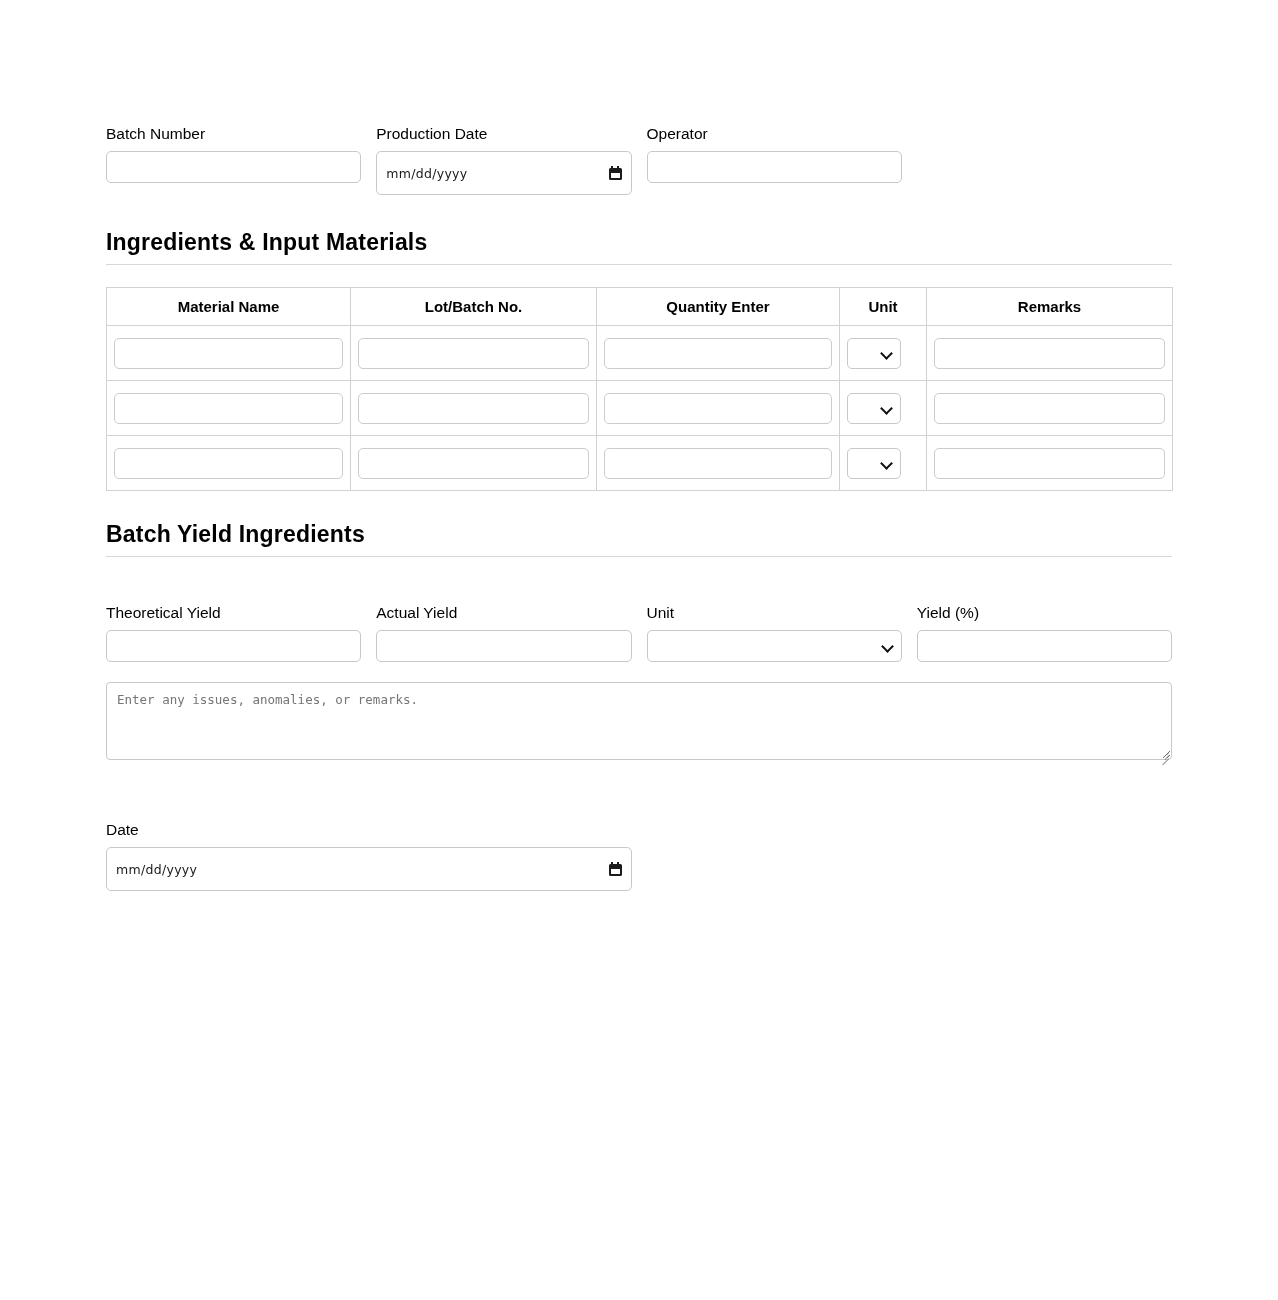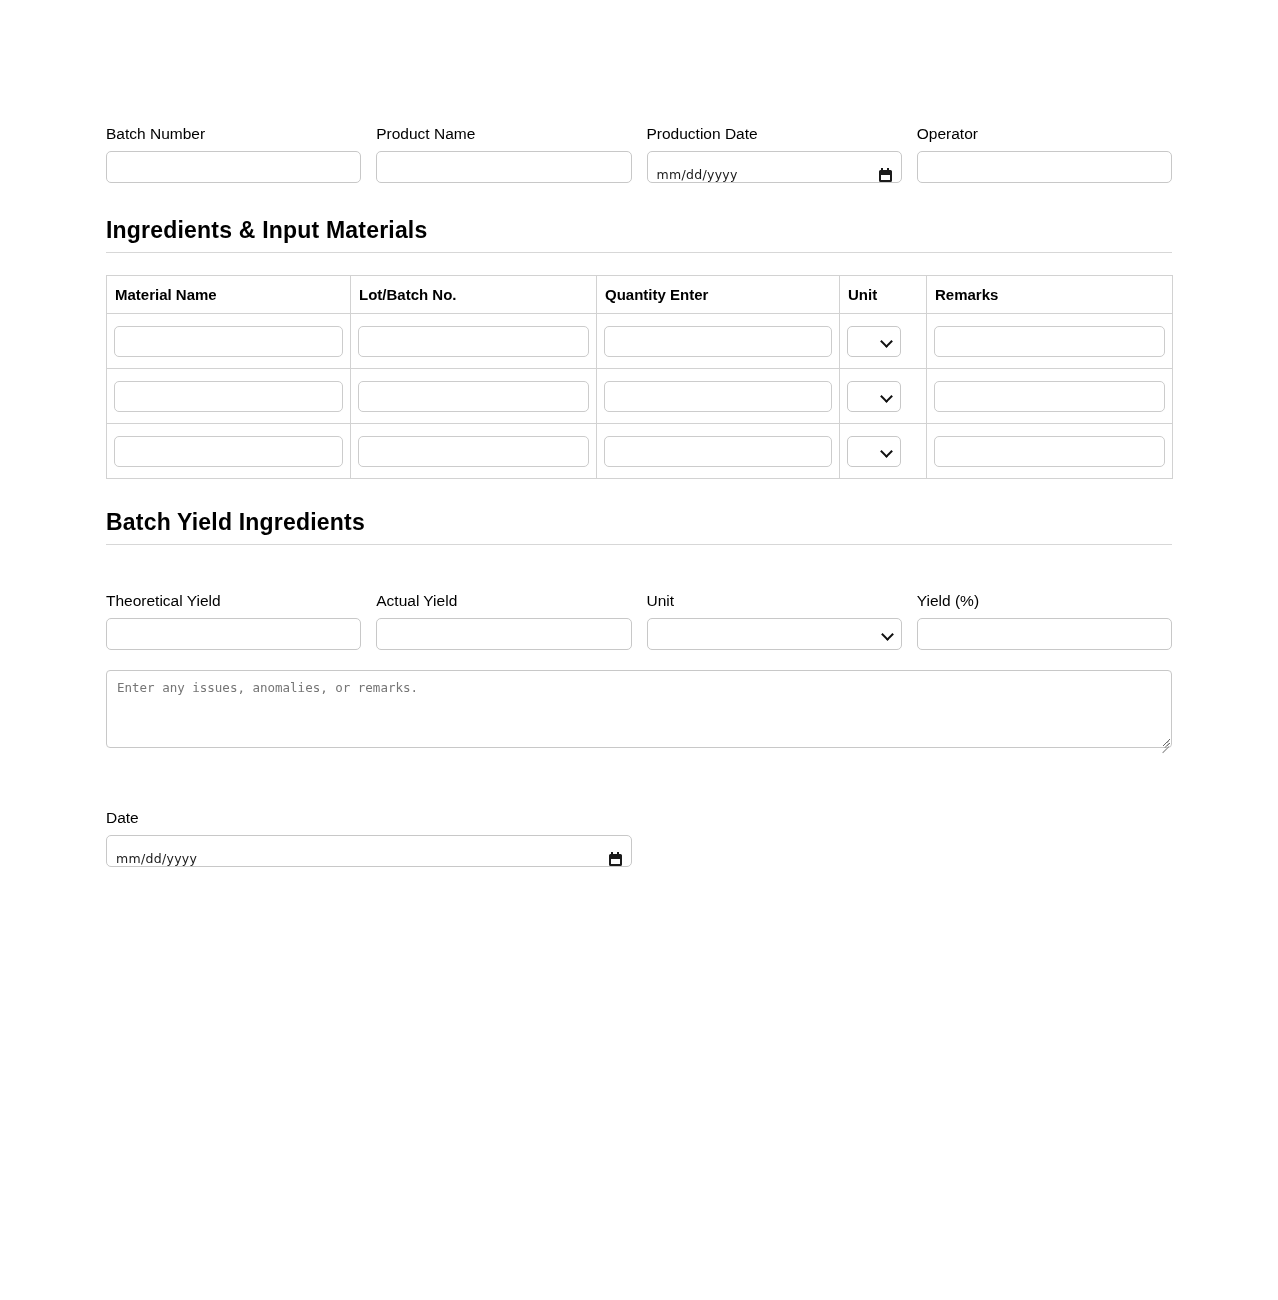--- a/index.html
+++ b/index.html
@@ -64,27 +64,27 @@
     background: #fff;
     padding: 0 9px;
     font-family: "Liberation Sans", sans-serif;
     font-size: 14px;
     color: #000;
     outline: none;
   }
 
   
   .date-ctl {
-    height: 32px;
+    height: 44px;
     box-sizing: border-box;
     border: 1px solid #c8c8c8;
     border-radius: 5px;
     background: #fff;
     display: flex;
-    align-items: flex-end;
+    align-items: center;
     padding: 0 9px;
   }
   .date-ph {
     font-family: "DejaVu Sans", sans-serif;
     font-size: 12.5px;
     letter-spacing: 0.3px;
     color: #1a1a1a;
     flex: 1;
     white-space: nowrap;
   }
@@ -137,21 +137,21 @@
     margin-top: 22px;
     table-layout: fixed;
   }
   table.materials th,
   table.materials td {
     border: 1px solid #d2d2d2;
     padding: 0;
     vertical-align: middle;
   }
   table.materials th {
-    text-align: left;
+    text-align: center;
     font-size: 15px;
     font-weight: bold;
     padding: 8px 8px 8px 8px;
     height: 21px;
     color: #000;
     background: #fff;
   }
   table.materials td { padding: 7px 7px; height: 40px; }
   .col-material { width: 244px; }
   .col-lot      { width: 246px; }
@@ -264,24 +264,20 @@
 <div class="page">
 
 
   <div class="grid-4 header-row">
 
     <div class="field">
       <label class="field-label">Batch Number</label>
       <input class="txt" type="text" placeholder="" style="">
     </div>
 
-    <div class="field">
-      <label class="field-label">Product Name</label>
-      <input class="txt" type="text" placeholder="" style="">
-    </div>
 
     <div class="field">
       <label class="field-label">Production Date</label>
       <div class="date-ctl">
         <span class="date-ph">mm/dd/yyyy</span>
         <span class="cal-icon">
           <span class="peg-l"></span>
             <span class="peg-r"></span>
           <span class="body"></span>
             <span class="bar"></span>

